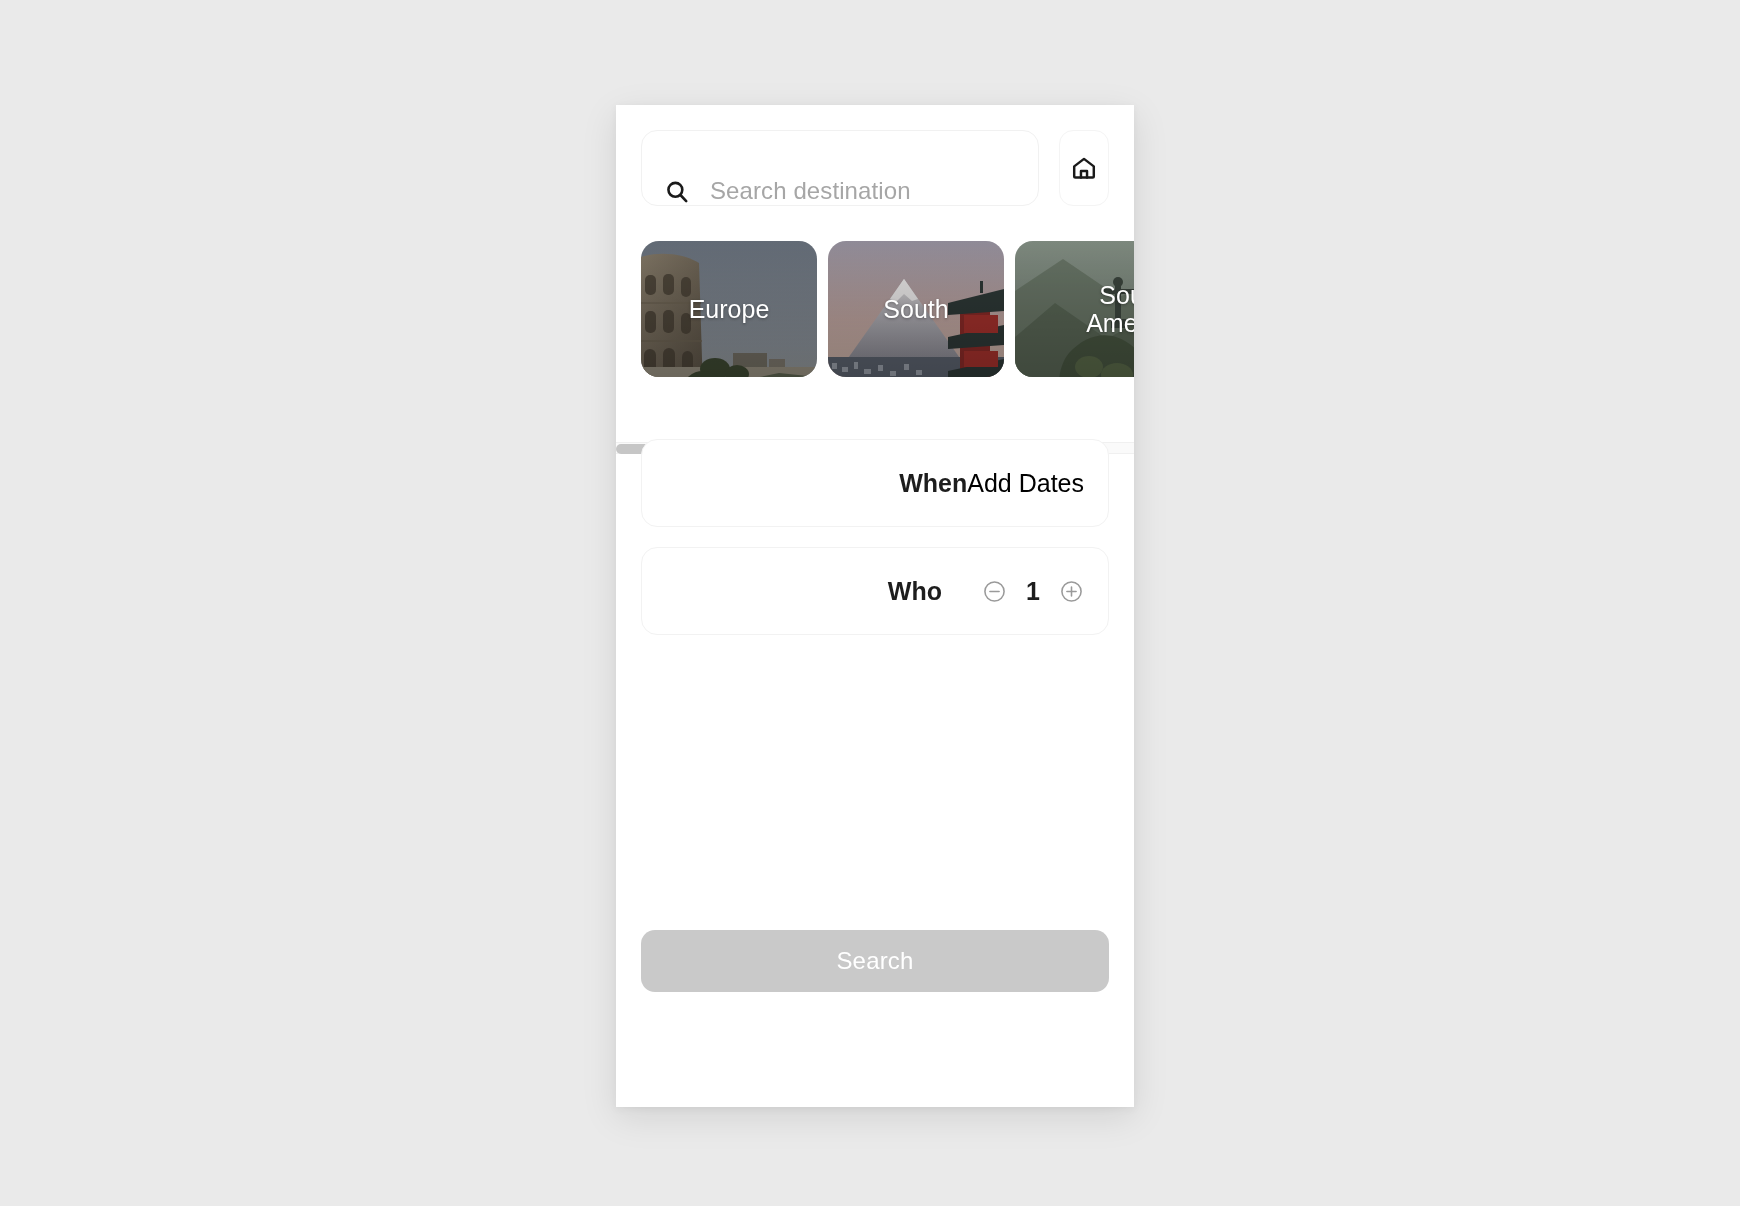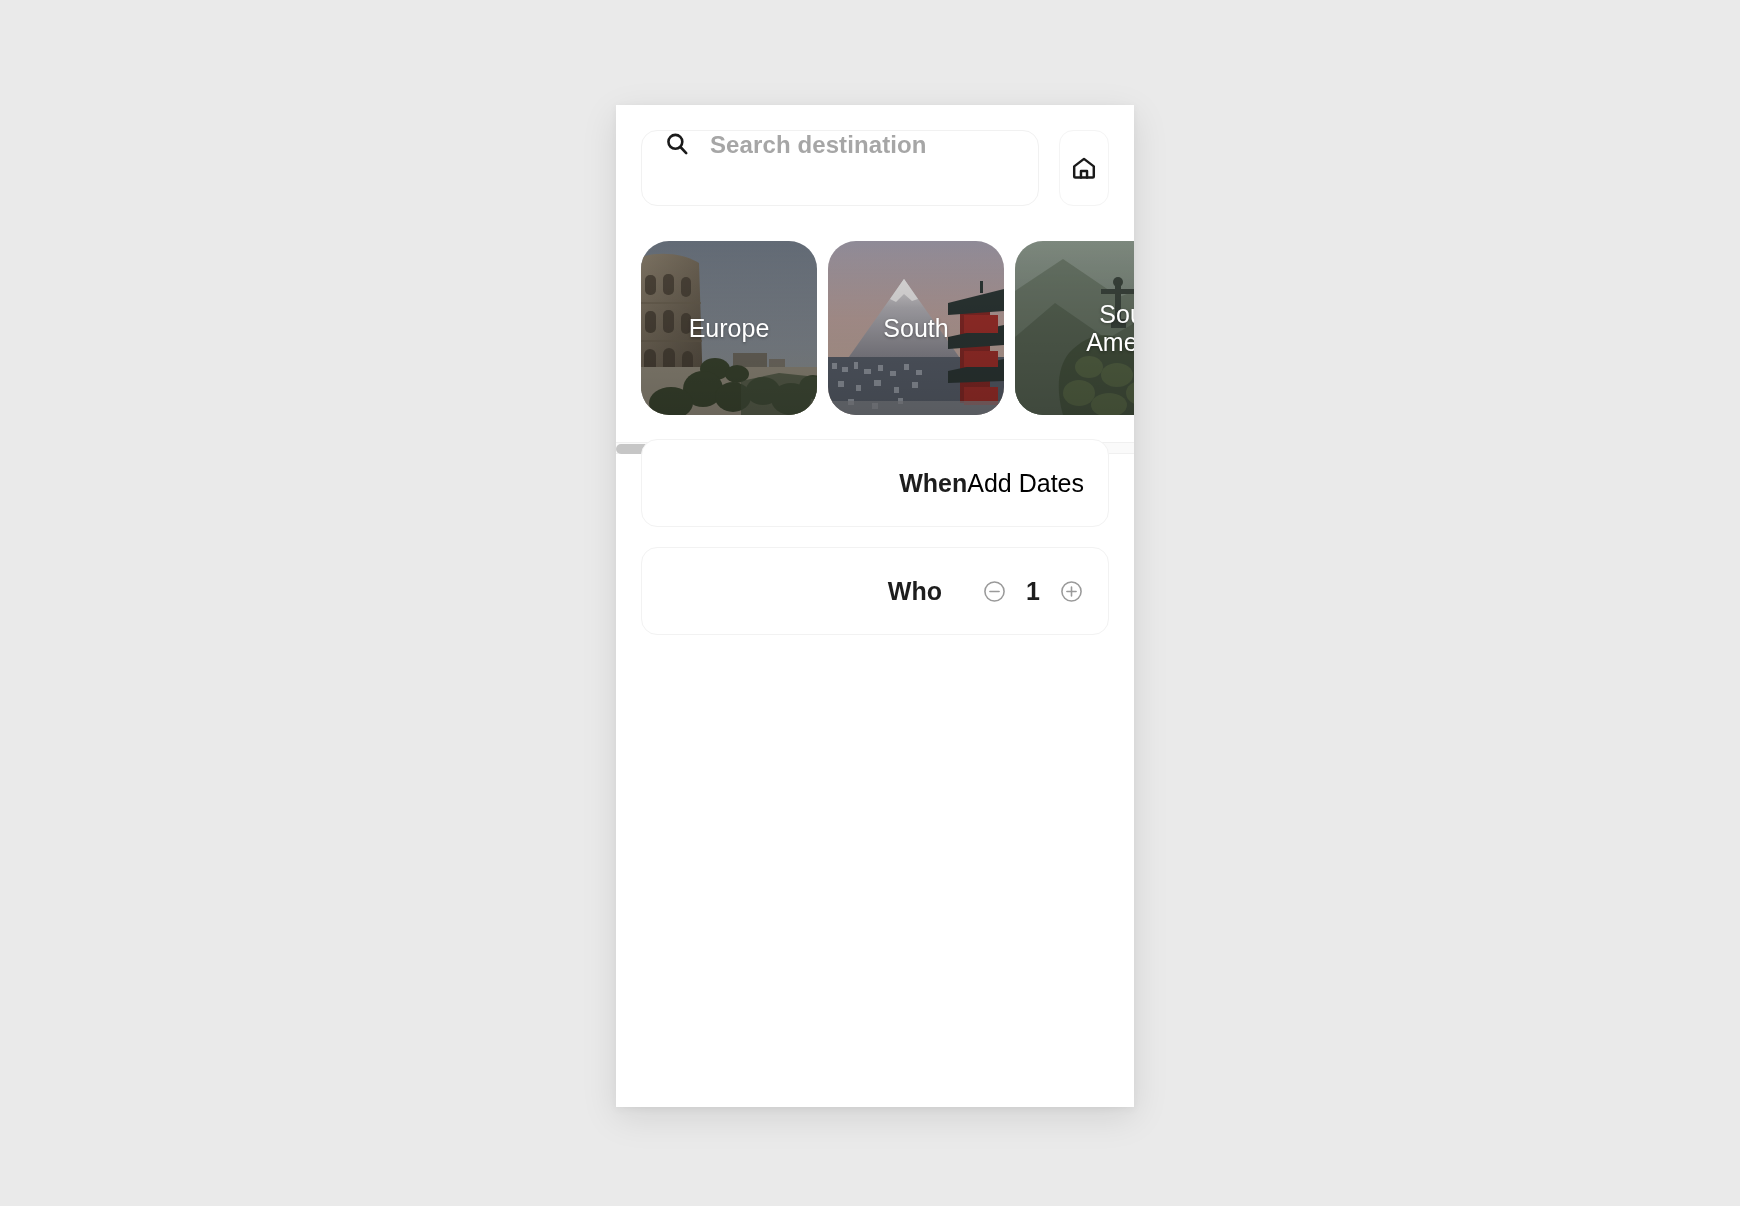--- a/index.html
+++ b/index.html
@@ -43,23 +43,22 @@
     position: absolute;
     left: 0;
     top: 0;
     width: 398px;
     height: 76px;
     box-sizing: border-box;
     border: 1px solid #f1f1f1;
     border-radius: 16px;
     background: #ffffff;
     display: flex;
-    align-items: flex-start;
+    align-items: flex-end;
     padding: 0 22px;
-    font-weight: bold;
   }
   .search-icon {
     width: 26px;
     height: 26px;
     flex: 0 0 auto;
     display: block;
     margin-right: 20px;
   }
   .search-placeholder {
     font-size: 24px;
@@ -95,22 +94,22 @@
   .cards-track {
     position: absolute;
     left: 25px;
     top: 5px;
     display: flex;
     gap: 11px;
   }
   .dest-card {
     position: relative;
     width: 176px;
-    height: 174px;
-    border-radius: 28px;
+    height: 136px;
+    border-radius: 18px;
     overflow: hidden;
     flex: 0 0 auto;
   }
   .dest-card .art { position: absolute; inset: 0; }
   .dest-card .scrim {
     position: absolute; inset: 0;
     background: linear-gradient(180deg, rgba(0,0,0,0.10) 0%, rgba(0,0,0,0.22) 55%, rgba(0,0,0,0.30) 100%);
   }
   .dest-label {
     position: absolute;
@@ -418,15 +417,16 @@
         <span class="step-btn">
           <svg viewBox="0 0 24 24" width="25" height="25" fill="none" stroke="#9a9a9a" stroke-width="1.5" stroke-linecap="round">
             <circle cx="12" cy="12" r="9.2"></circle>
             <line x1="7.6" y1="12" x2="16.4" y2="12"></line>
             <line x1="12" y1="7.6" x2="12" y2="16.4"></line>
           </svg>
         </span>
       </span>
     </div>
 
+    <button class="search-button">Search</button>
 
   </div>
 </div>
 
 </body></html>

